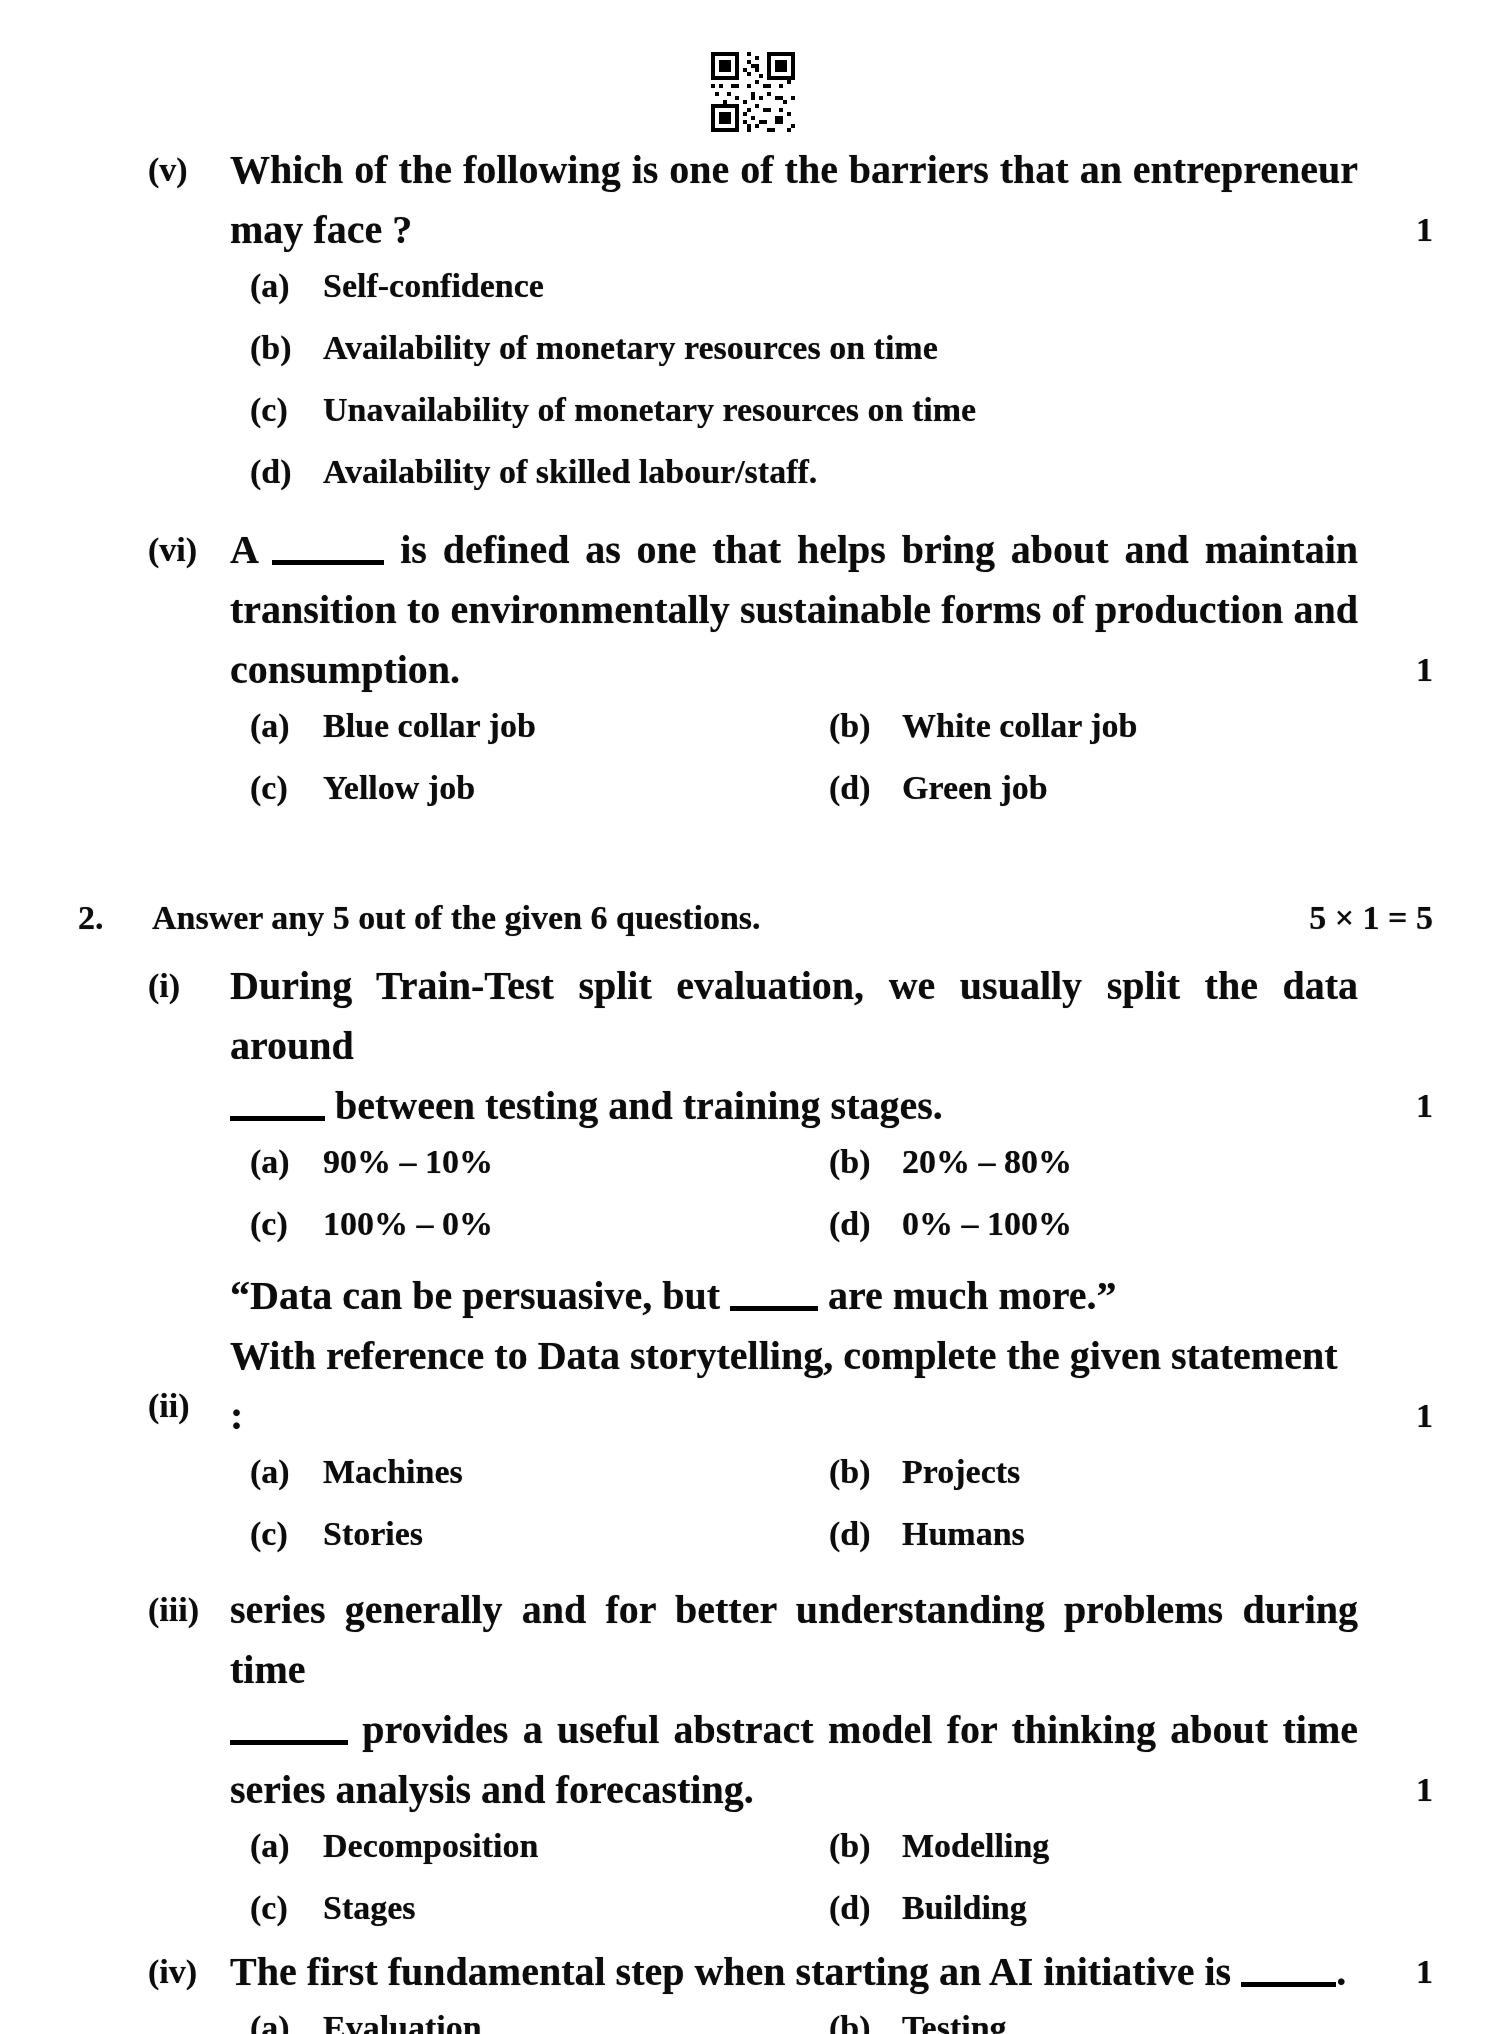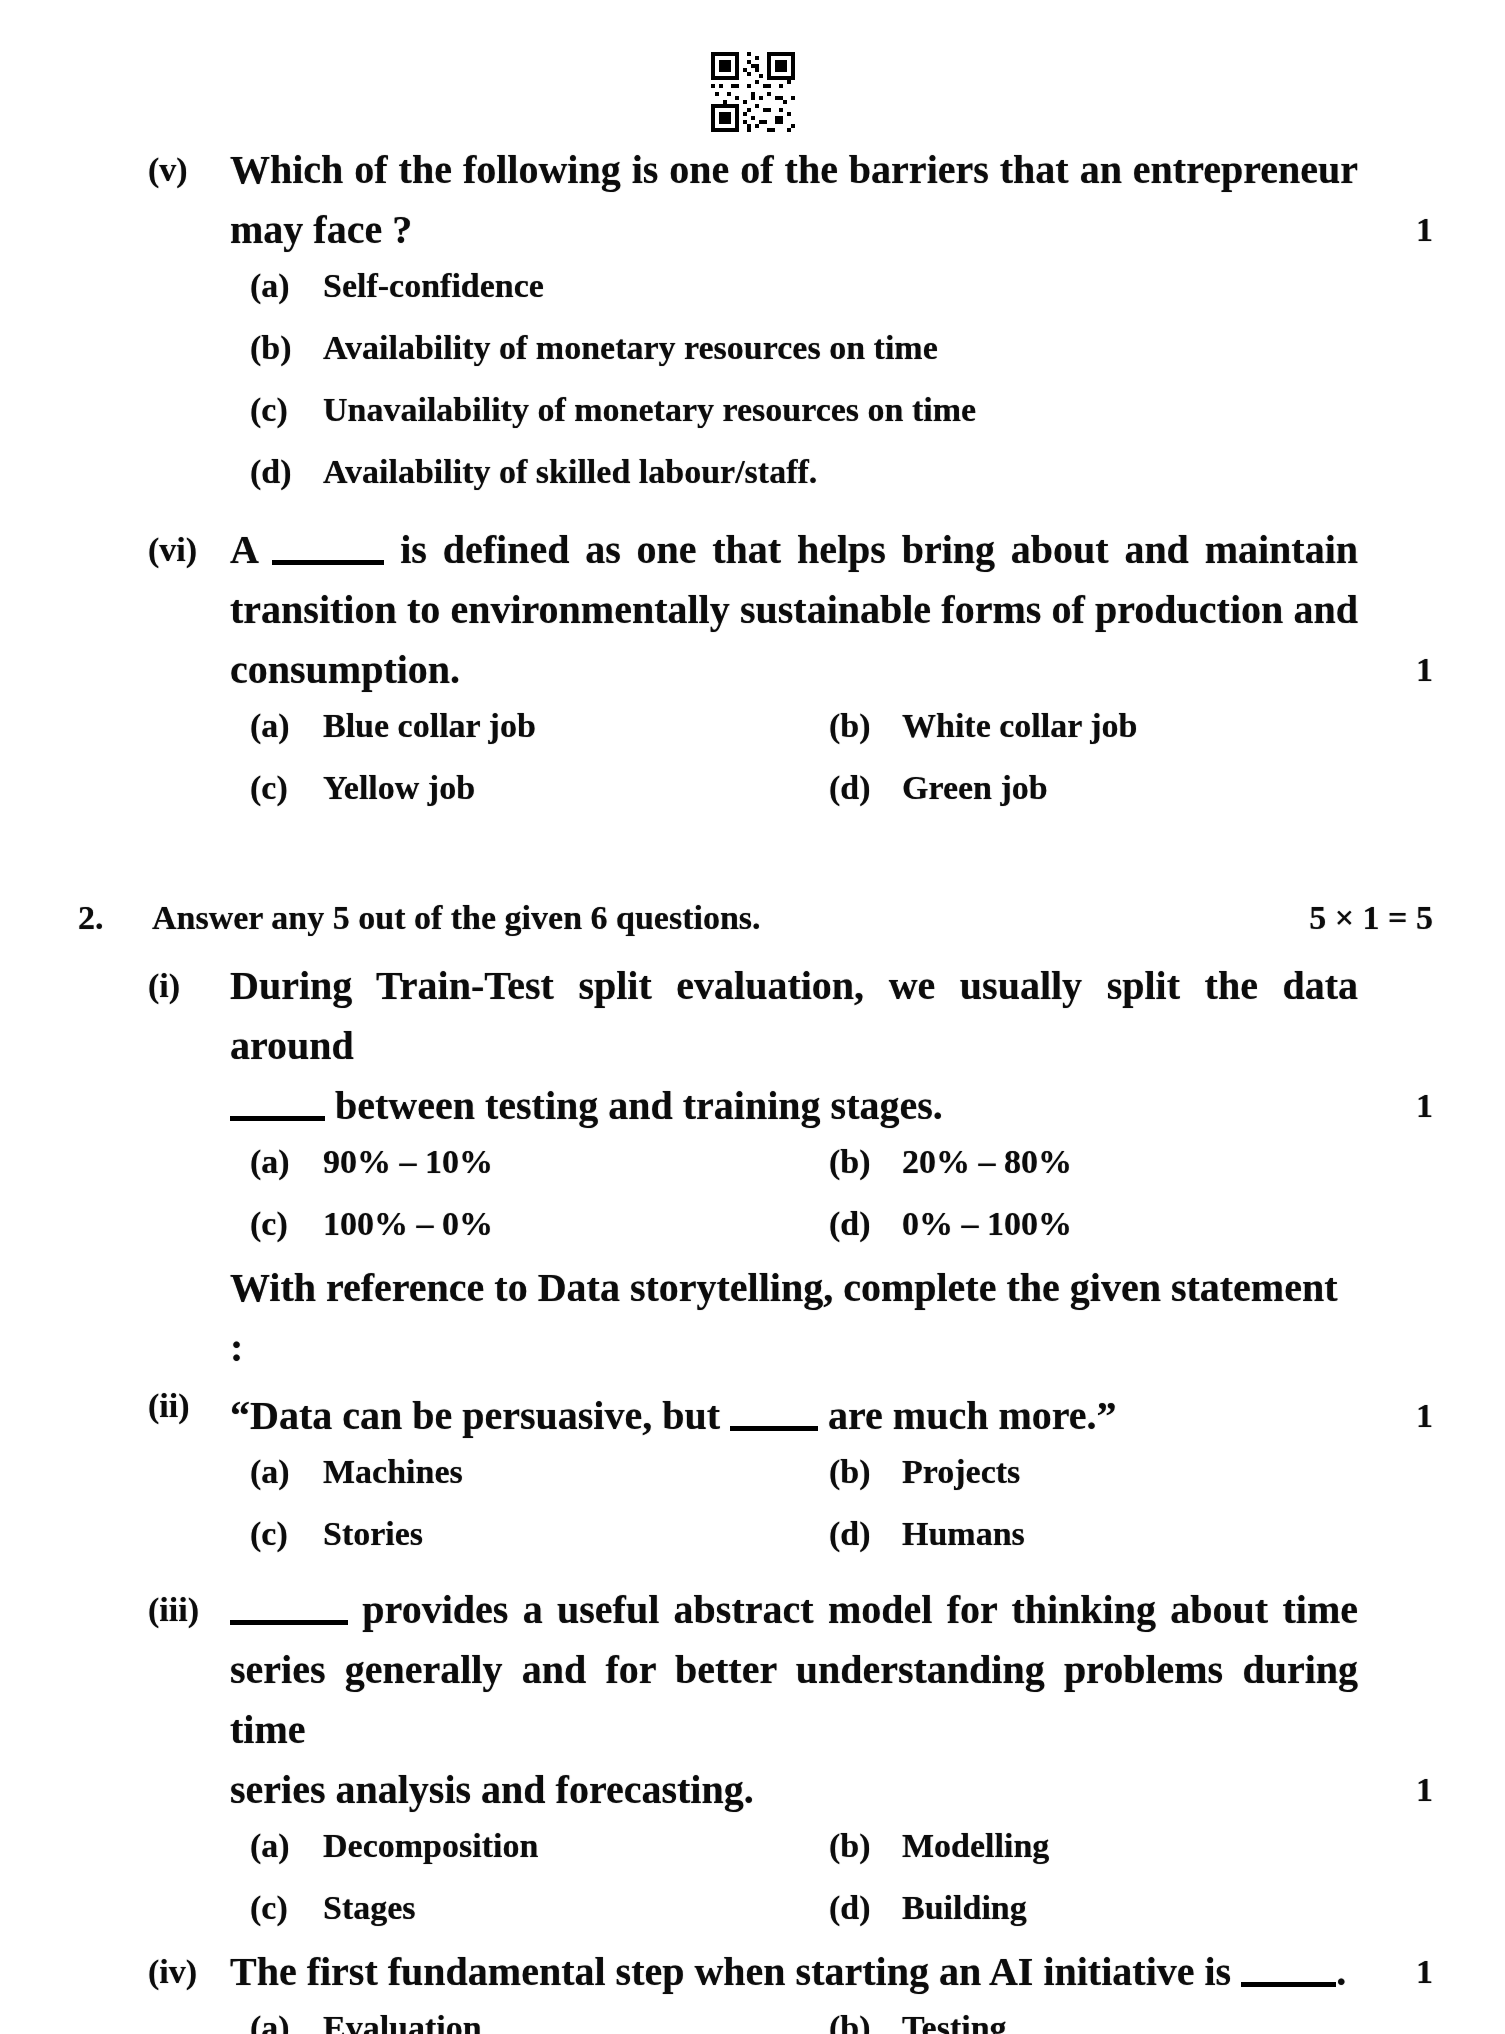--- a/index.html
+++ b/index.html
@@ -228,22 +228,22 @@
         </div>
       </div>
     </div>
   </div>
 
   <div class="q-row" id="q-ii">
     <div class="q-num">(ii)</div>
     <div class="q-main">
       <div class="q-text-row">
         <div class="q-text">
+          <span class="lline gap-top"><span>“Data can be persuasive, but</span> <span class="blank blank-ii"></span> <span>are much more.”</span></span>
           <span class="lline">With reference to Data storytelling, complete the given statement :</span>
-          <span class="lline gap-top"><span>“Data can be persuasive, but</span> <span class="blank blank-ii"></span> <span>are much more.”</span></span>
         </div>
         <div class="q-marks">1</div>
       </div>
       <div class="opts-2col">
         <div class="opt">
           <span class="opt-letter">(a)</span>
           <span class="opt-text">Machines</span>
         </div>
         <div class="opt">
           <span class="opt-letter">(b)</span>
@@ -259,22 +259,22 @@
         </div>
       </div>
     </div>
   </div>
 
   <div class="q-row" id="q-iii">
     <div class="q-num">(iii)</div>
     <div class="q-main">
       <div class="q-text-row">
         <div class="q-text">
+          <span class="jline">series generally and for better understanding problems during time</span>
           <span class="jline"><span class="blank blank-iii"></span> <span>provides a useful abstract model for thinking about time</span></span>
-          <span class="jline">series generally and for better understanding problems during time</span>
           <span class="lline">series analysis and forecasting.</span>
         </div>
         <div class="q-marks">1</div>
       </div>
       <div class="opts-2col">
         <div class="opt">
           <span class="opt-letter">(a)</span>
           <span class="opt-text">Decomposition</span>
         </div>
         <div class="opt">

